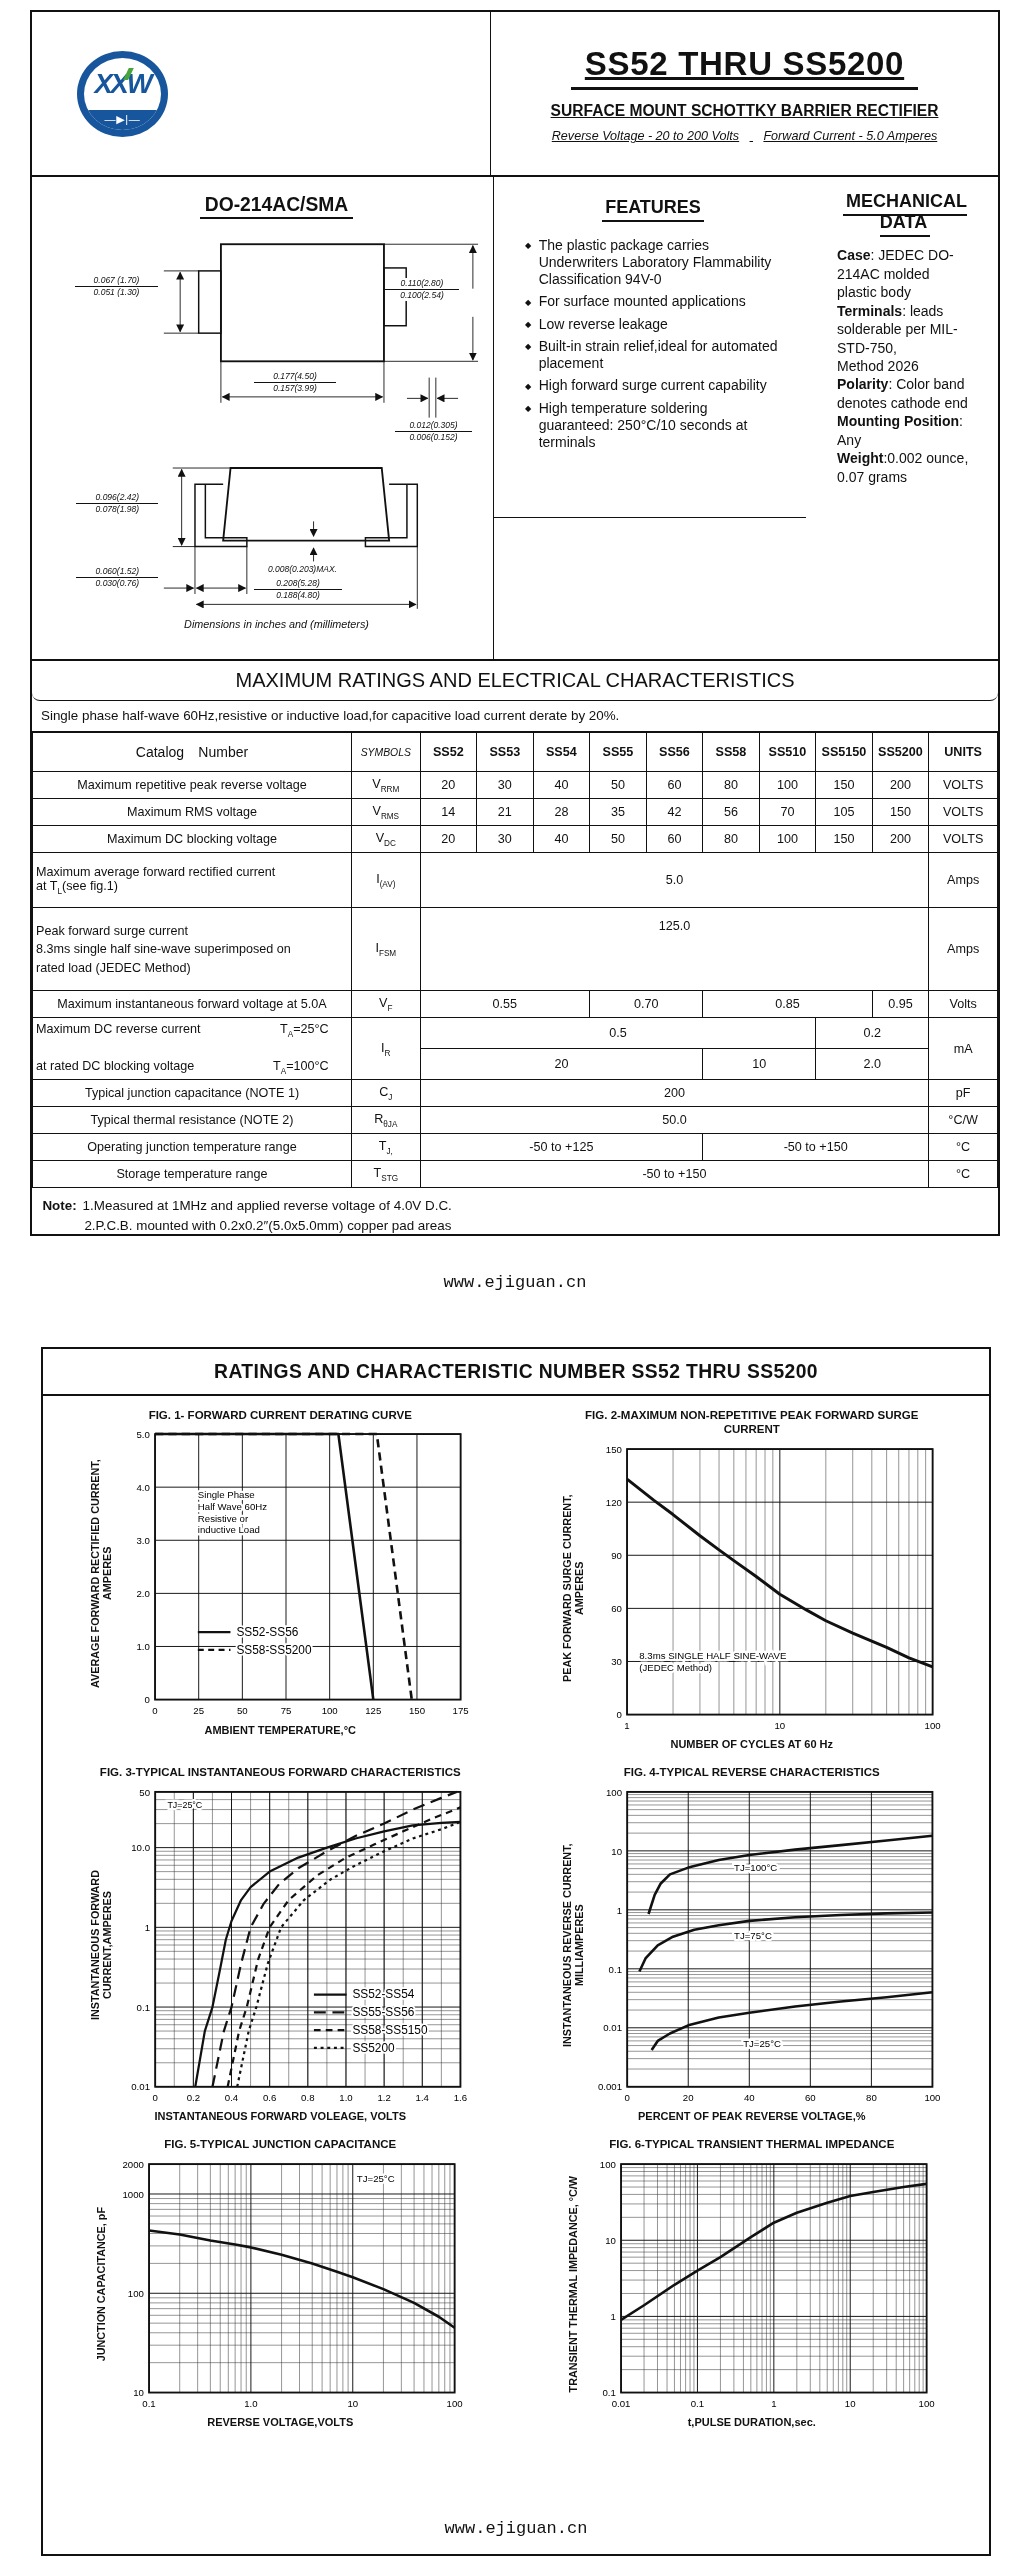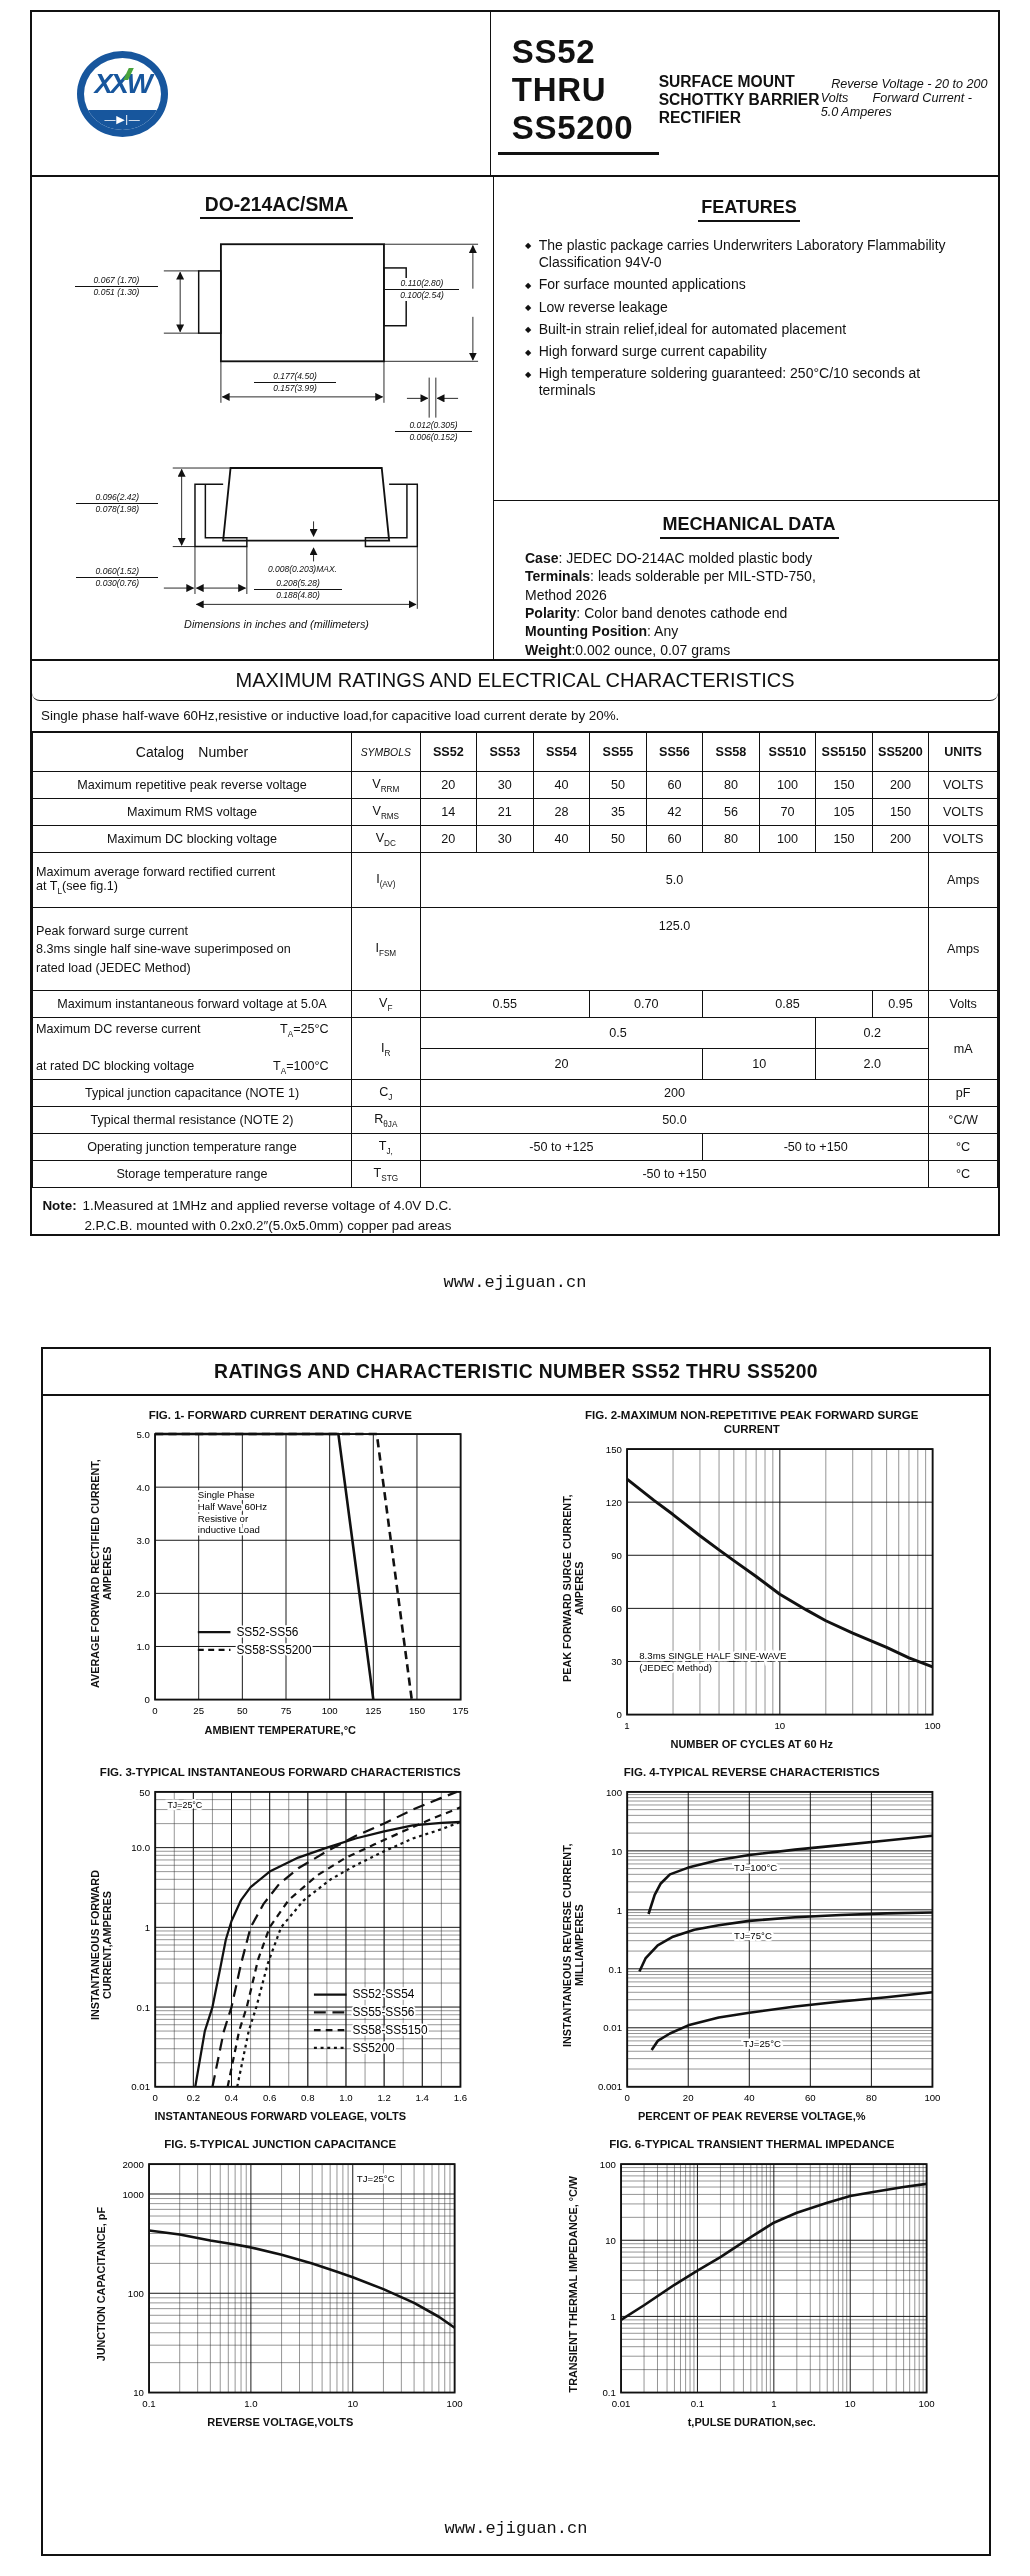--- a/index.html
+++ b/index.html
@@ -16,38 +16,38 @@
   
   .hdr { display:flex; height:165px; border-bottom:2.2px solid #111; }
   .hdr-logo-cell { width:459px; border-right:1.5px solid #111; display:flex; align-items:center; padding-left:45px; }
   .logo-ring { width:91px; height:86px; border:7.4px solid #17569d; border-radius:50%; position:relative; overflow:hidden; background:#fff; flex:none; }
   .logo-xxw { text-align:center; margin-top:10.4px; font-size:27.5px; font-weight:bold; font-style:italic; color:#17569d; letter-spacing:-2.2px; }
   .logo-accent { position:absolute; width:5.2px; height:12px; background:#4aa43c; transform:skewX(-25deg); }
   .logo-band { position:absolute; bottom:0; left:0; right:0; height:20px; background:#17569d; color:#fff; text-align:center; font-size:11px; line-height:18.5px; letter-spacing:0.7px; }
   .brand { margin-left:10.4px; }
   .brand-cn { font-size:45px; font-weight:bold; letter-spacing:3px; }
   .brand-en { font-size:15.6px; letter-spacing:6px; margin-top:1.5px; }
-  .hdr-title-cell { flex:1; display:flex; flex-direction:row; justify-content:center; align-items:center; padding:0 7.4px; }
+  .hdr-title-cell { flex:1; display:flex; flex-direction:column; justify-content:center; align-items:center; padding:0 7.4px;text-decoration:underline; }
   .part-range { font-size:33px; font-weight:bold; letter-spacing:0.7px; border-bottom:3px solid #111; padding:0 13.4px 4.5px 13.4px; }
   .subtitle { font-size:15.6px; font-weight:bold; margin-top:12px; }
   .ratline { font-size:12.6px; font-style:italic; margin-top:9px; }
   .ratline span { margin:0 10.4px; }
 
   
   .mid { display:flex; height:484px; border-bottom:2.2px solid #111; }
   .pkg { width:434px; border-right:1.5px solid #111; position:relative;margin-left:28px; }
   .pkg-title { text-align:center; margin-top:16.3px; font-size:19.3px; font-weight:bold; }
   .pkg-title span { border-bottom:2.2px solid #111; padding:0 4.5px 2.2px 4.5px; }
   .frac { position:absolute; font-style:italic; font-size:8.5px; text-align:center; line-height:1.3; background:#fff; }
   .frac .a { display:block; border-bottom:0.7px solid #111; padding:0 3px; }
   .frac .b { display:block; padding:0 3px; }
   .dim-single { position:absolute; font-style:italic; font-size:8.5px; background:#fff; }
   .pkg-caption { position:absolute; left:0; right:0; top:441px; text-align:center; font-style:italic; font-size:10.8px; }
 
-  .rightcol { flex:1; display:flex; flex-direction:column; }
+  .rightcol { flex:1; display:flex; flex-direction:row; }
   .features { height:341px; border-bottom:1.5px solid #111; padding:19.3px 25px 0 31px; }
   .sec-title { text-align:center; font-size:18px; font-weight:bold; margin-bottom:19.3px; }
   .sec-title span { border-bottom:2.2px solid #111; padding:0 3px 3px 3px; }
   .feat-list { list-style:none; }
   .feat-list li { display:flex; font-size:14px; line-height:1.22; margin-bottom:5.2px; }
   .feat-list li .blt { flex:none; font-size:8.2px; margin:4.5px 7.4px 0 0; }
   .mech { padding:13.4px 25px 0 31px; }
   .mech .sec-title { margin-bottom:13.4px; }
   .mech-line { font-size:14px; line-height:1.32; }
   .mech-line b { font-weight:bold; }

